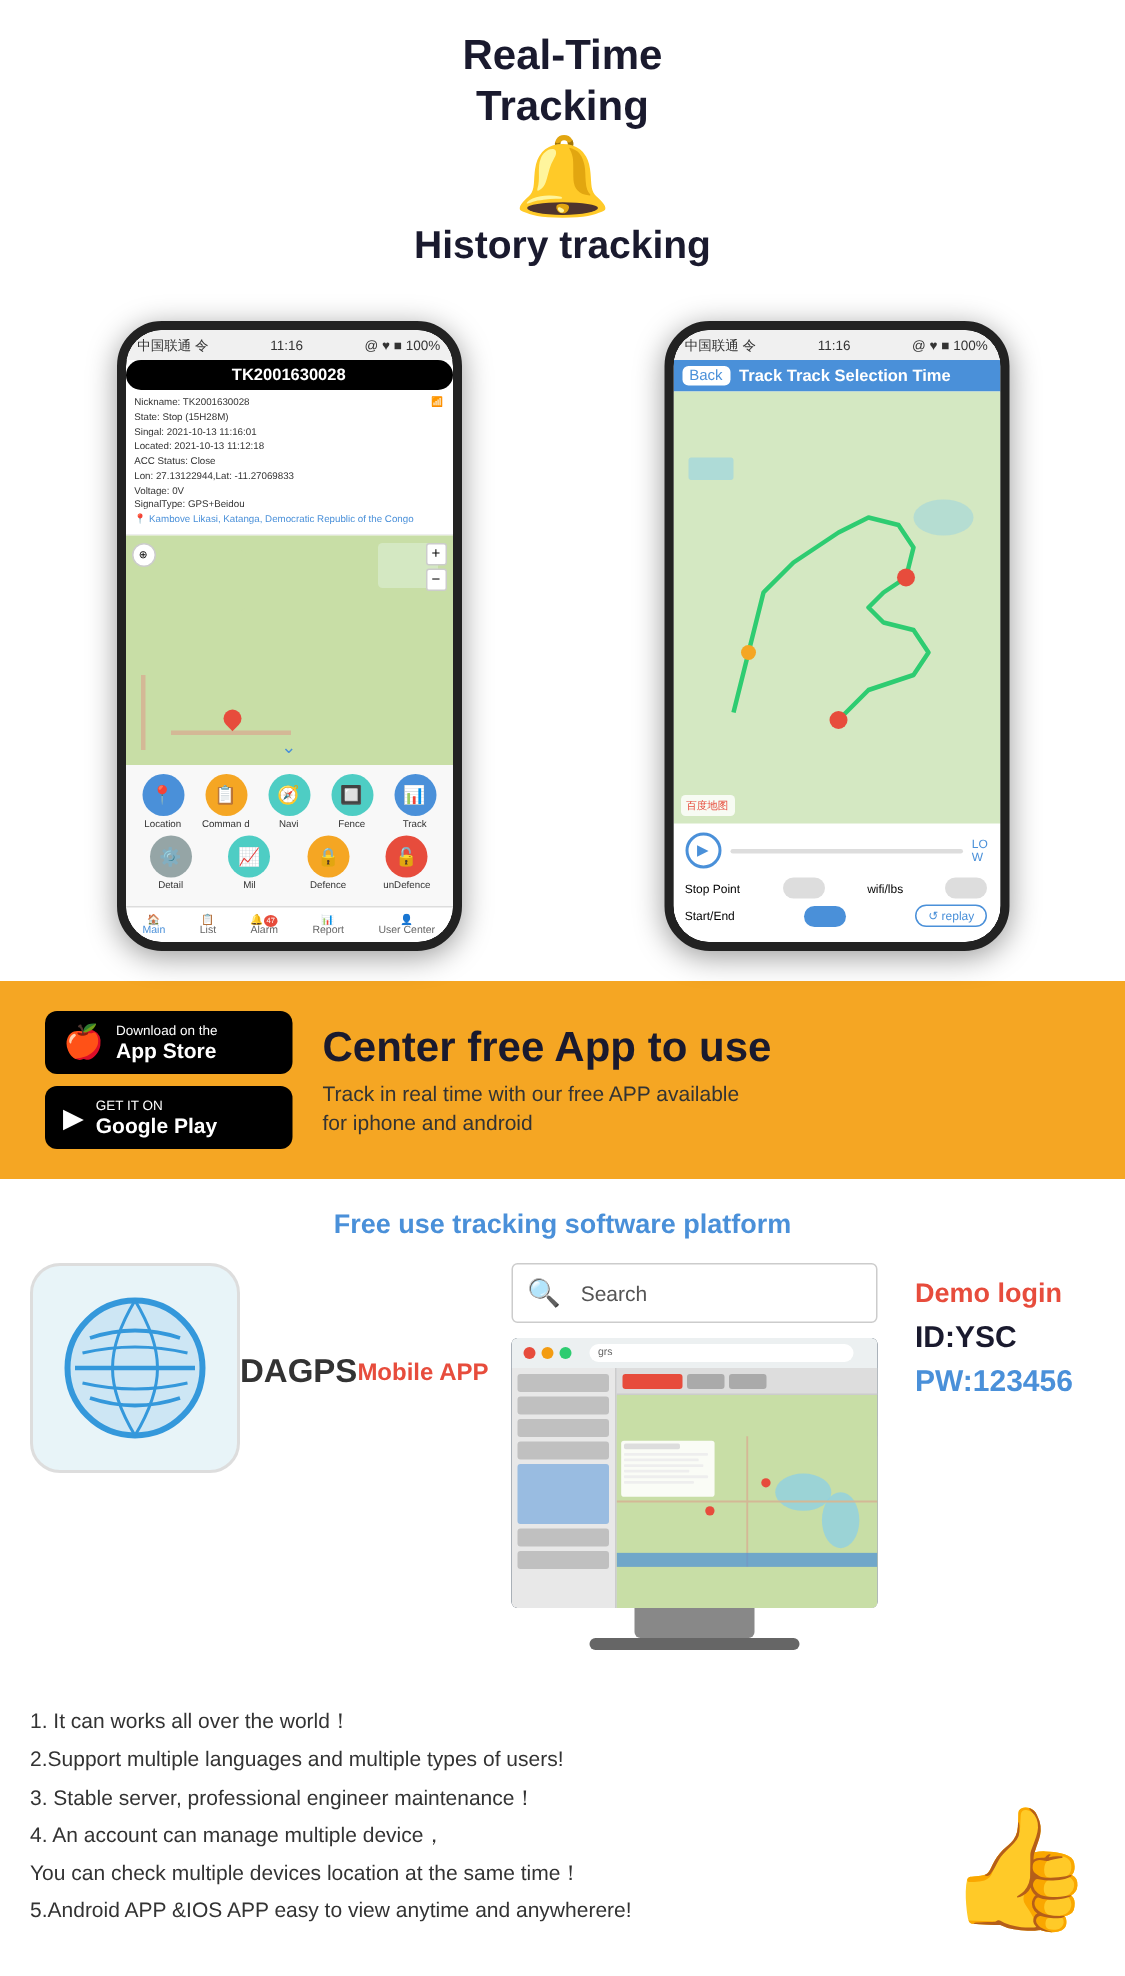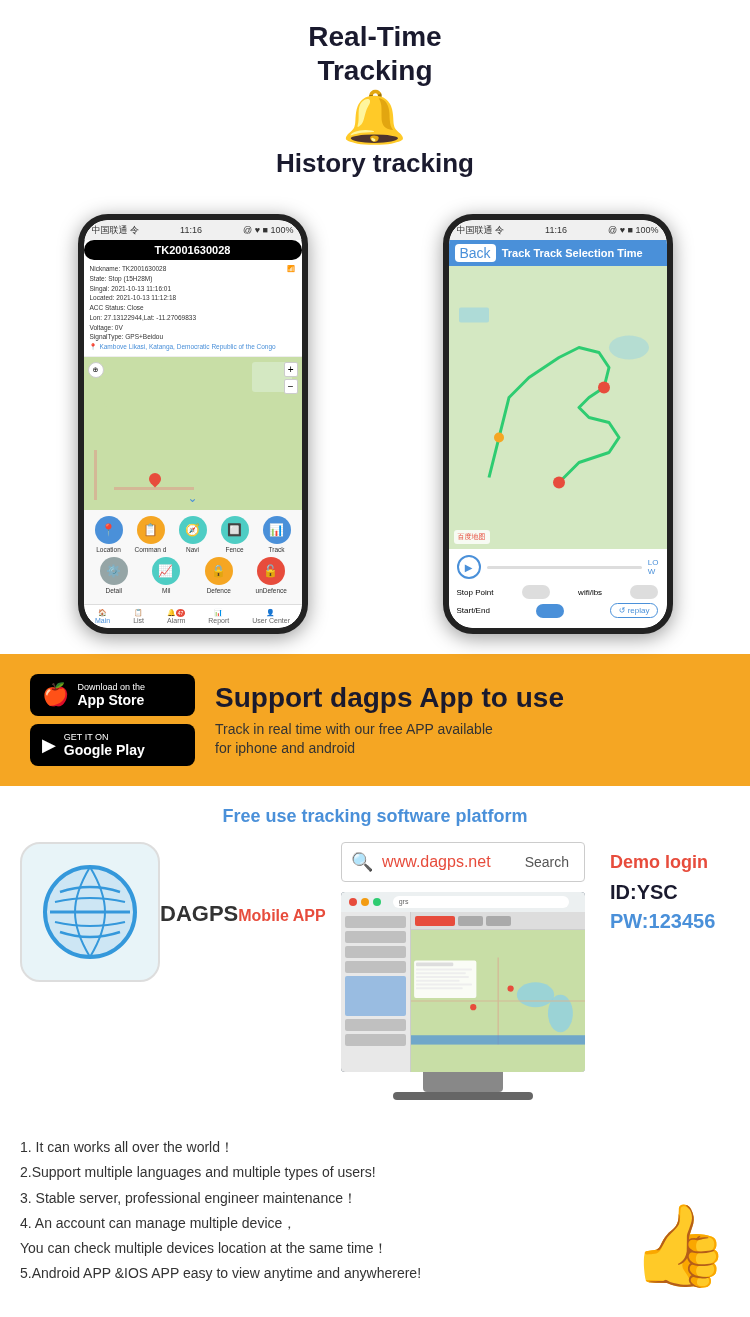--- a/index.html
+++ b/index.html
@@ -146,21 +146,21 @@
       display: flex;
       align-items: center;
       padding: 4px 6px;
       font-size: 10px;
     }
     .back-btn {
       background: #fff;
       color: #4a90d9;
       border-radius: 4px;
       padding: 1px 5px;
-      font-size: 14px;
+      font-size: 10px;
       margin-right: 6px;
     }
     .history-map {
       flex: 1;
       background: #d4e8c2;
       position: relative;
     }
     
     .track-svg {
       position: absolute;
@@ -670,21 +670,21 @@
     </div>
     <div class="google-play-btn">
       <div class="google-play-icon">▶</div>
       <div>
         <span class="app-store-text-small">GET IT ON</span>
         <span class="app-store-text-big">Google Play</span>
       </div>
     </div>
   </div>
   <div class="banner-text-section">
-    <div class="banner-main-text">Support dagps App to use</div>
+    <div class="banner-main-text">Center free App to use</div>
     <div class="banner-sub-text" style="white-space:pre-line;">Track in real time with our free APP available
 for iphone and android</div>
   </div>
 </div>
 
 <div class="platform-section">
   <div class="platform-title">Free use tracking software platform</div>
   <div class="platform-content">
 
     <div class="app-logo-section">
@@ -705,21 +705,20 @@
         </svg>
       </div>
       <div class="app-name">DAGPS</div>
       <div class="mobile-app-label">Mobile APP</div>
     </div>
 
     <div class="right-section">
 
       <div class="search-bar">
         <div class="search-icon-text">🔍</div>
-        <div class="search-url" style="color:#e74c3c;font-size:16px;">www.dagps.net</div>
         <button class="search-btn">
           <span>Search</span>
         </button>
       </div>
 
       <div class="desktop-mockup">
         <div class="desktop-screen">
           <div class="desktop-browser-bar">
             <div class="browser-dot dot-red"></div>
             <div class="browser-dot dot-yellow"></div>

